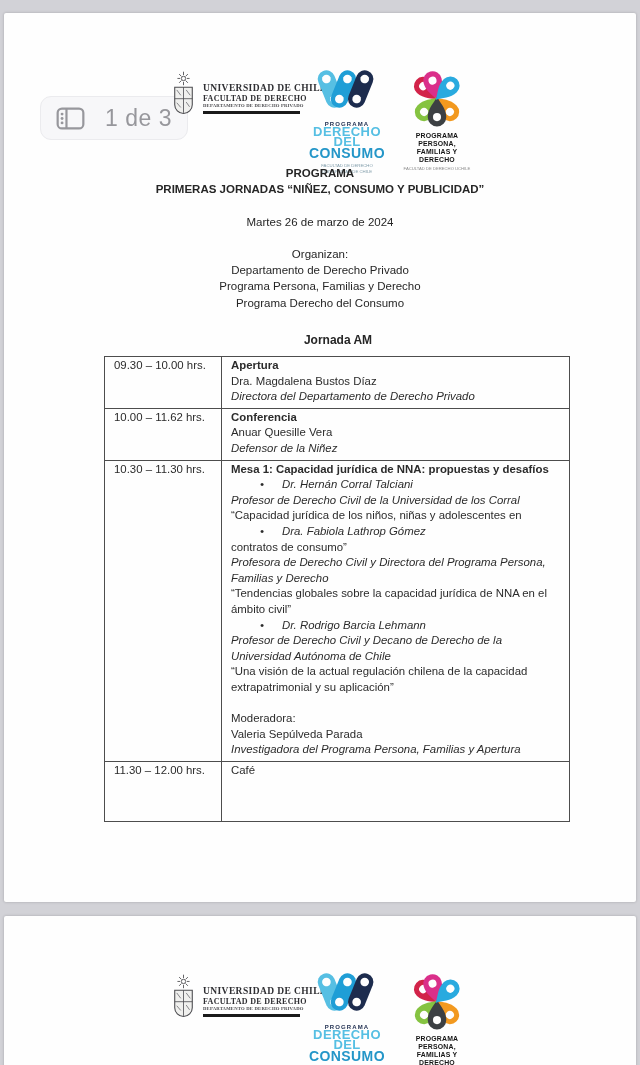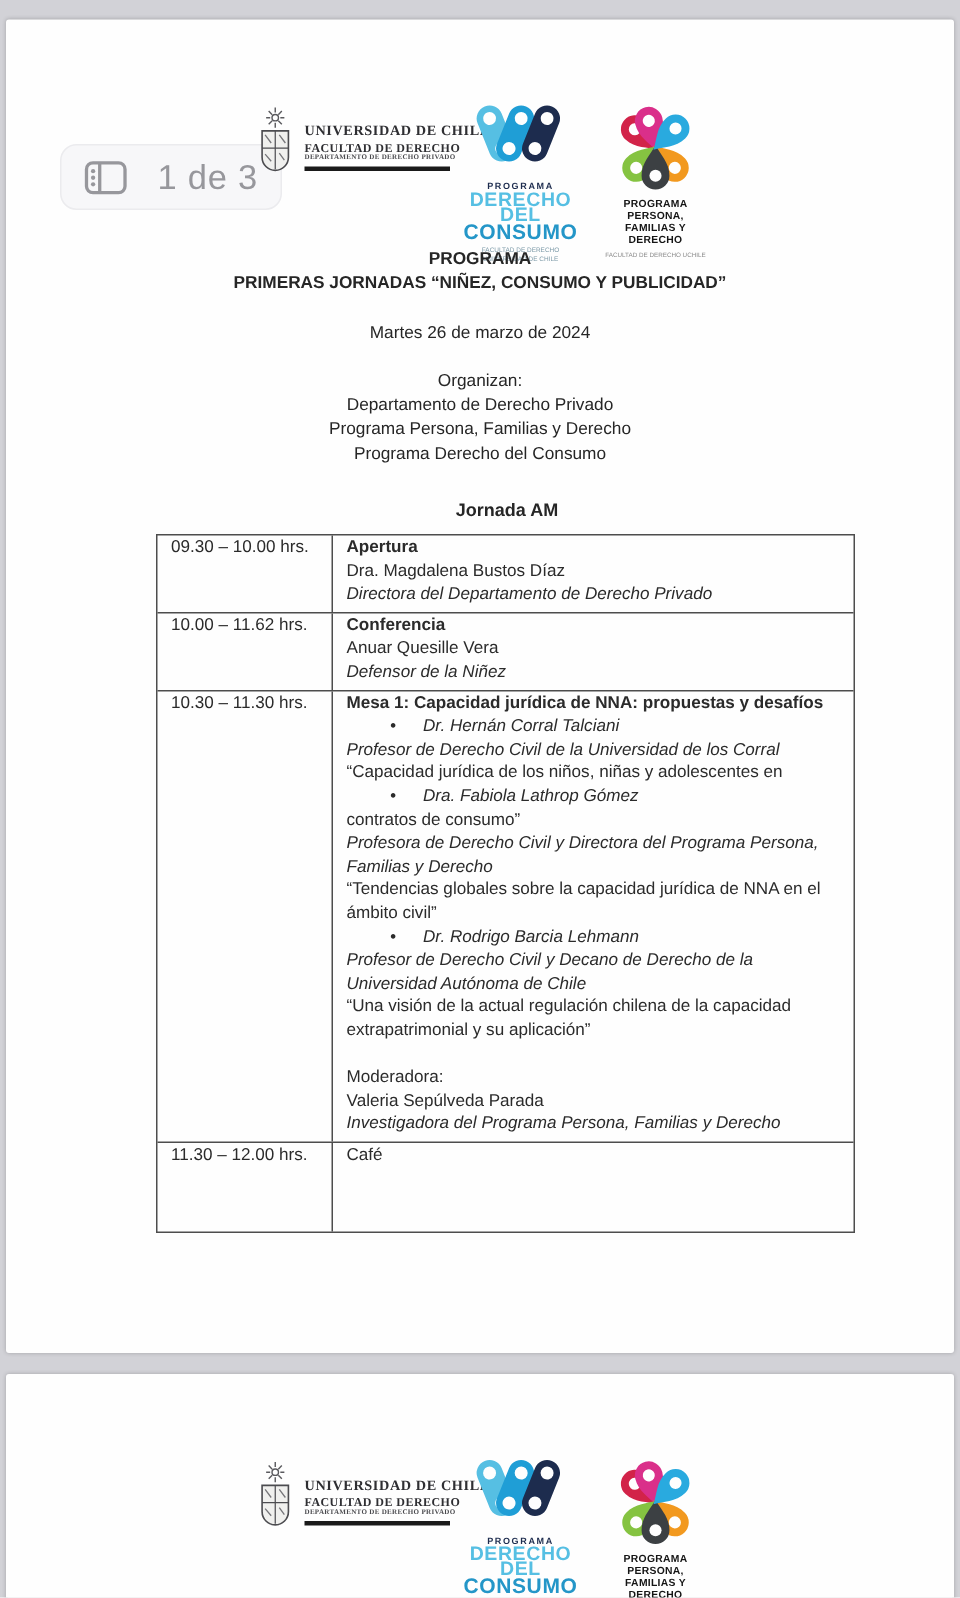--- a/index.html
+++ b/index.html
@@ -214,21 +214,21 @@
               <div class="line plain">“Tendencias globales sobre la capacidad jurídica de NNA en el</div>
               <div class="line plain">ámbito civil”</div>
               <div class="line bullet"><span class="blt">•</span>Dr. Rodrigo Barcia Lehmann</div>
               <div class="line italic">Profesor de Derecho Civil y Decano de Derecho de la</div>
               <div class="line italic">Universidad Autónoma de Chile</div>
               <div class="line plain">“Una visión de la actual regulación chilena de la capacidad</div>
               <div class="line plain">extrapatrimonial y su aplicación”</div>
               <div class="line blank">&nbsp;</div>
               <div class="line plain">Moderadora:</div>
               <div class="line plain">Valeria Sepúlveda Parada</div>
-              <div class="line italic">Investigadora del Programa Persona, Familias y Derecho</div>
+              <div class="line italic">Investigadora del Programa Persona, Familias y Apertura</div>
             </div>
           </div>
           <div class="trow" style="min-height: 59px;">
             <div class="cell time">11.30 – 12.00 hrs.</div>
             <div class="cell content">
               <div class="line plain">Café</div>
             </div>
           </div>
         </div>
     </div>

